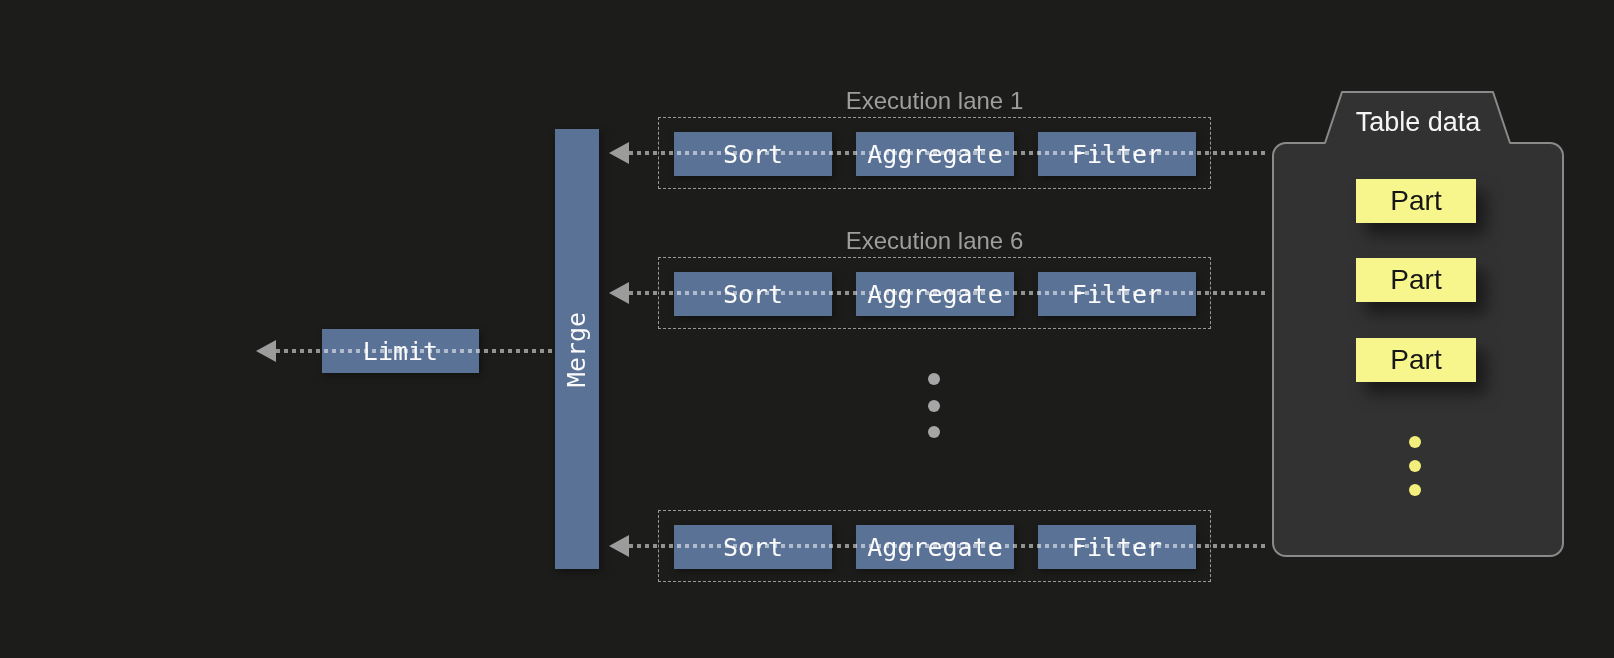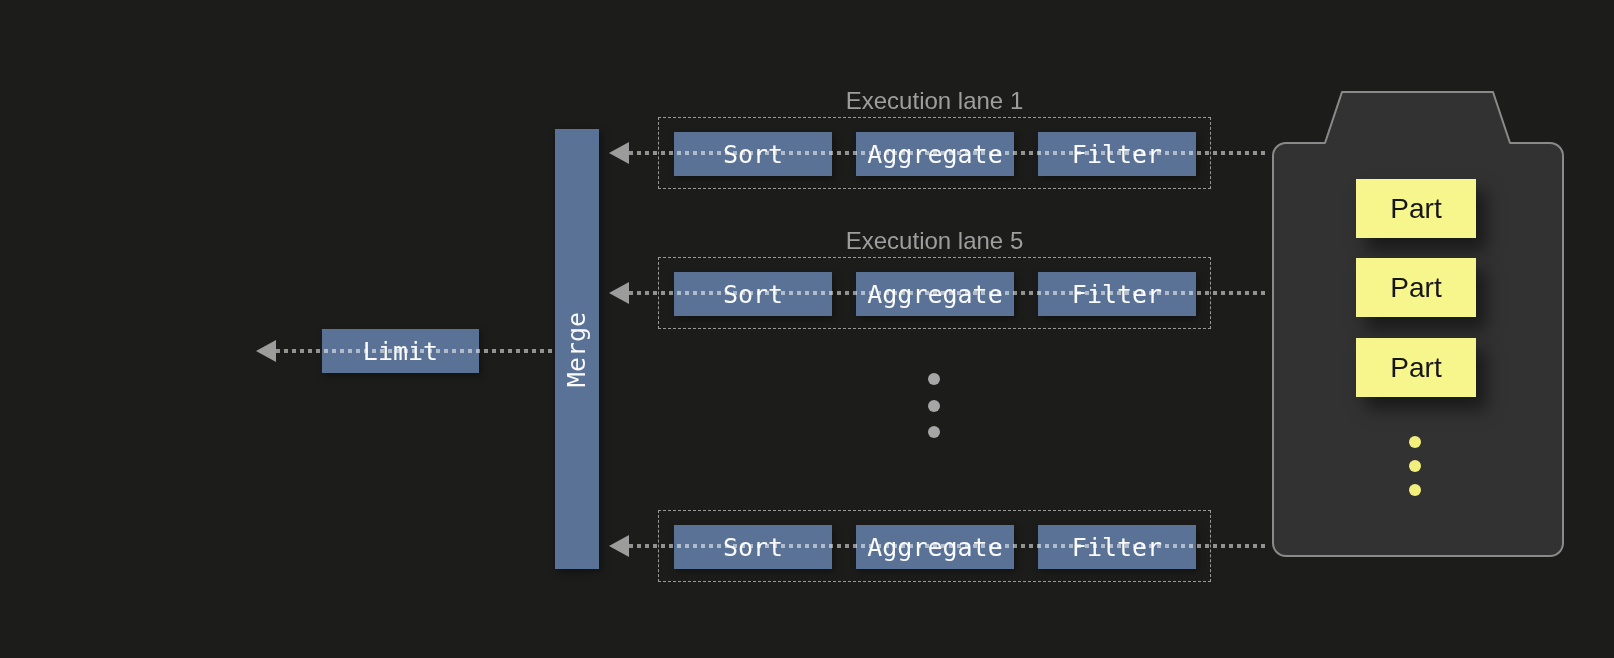--- a/index.html
+++ b/index.html
@@ -78,21 +78,21 @@
     position:absolute;left:1272px;top:142px;width:292px;height:415px;
     background:#323232;border:2px solid #8a8a8a;border-radius:14px;
     box-sizing:border-box;z-index:2;
   }
   .table-tab-svg{position:absolute;left:1318px;top:89px;z-index:3;}
   .table-tab-label{
     position:absolute;left:1318px;top:106px;width:200px;height:32px;z-index:4;
     text-align:center;color:#f5f5f5;font-size:27px;line-height:32px;
   }
   .part-box{
-    position:absolute;left:1356px;width:120px;height:59px;z-index:4;
+    position:absolute;left:1356px;width:120px;height:44px;z-index:4;
     background:#f7f68c;color:#161616;font-size:28px;
     display:flex;align-items:center;justify-content:center;
     box-shadow:10px 12px 16px rgba(0,0,0,0.5);
   }
 </style>
 </head>
 <body>
 
 <div class="stage">
 
@@ -116,21 +116,21 @@
     <div class="blue-box op-agg">
       <span class="op-label">Aggregate</span>
     </div>
     <div class="blue-box op-filter">
       <span class="op-label">Filter</span>
     </div>
   </div>
   <div class="arrow-left" style="left:609px;top:142px;"></div>
   <div class="dotline" style="left:629px;top:151px;width:639px;"></div>
 
-  <div class="lane-label" style="top:227px;">Execution lane 5</div>
+  <div class="lane-label" style="top:227px;">Execution lane 6</div>
   <div class="lane-frame" style="top:257px;">
     <div class="blue-box op-sort">
       <span class="op-label">Sort</span>
     </div>
     <div class="blue-box op-agg">
       <span class="op-label">Aggregate</span>
     </div>
     <div class="blue-box op-filter">
       <span class="op-label">Filter</span>
     </div>
@@ -154,20 +154,21 @@
     </div>
   </div>
   <div class="arrow-left" style="left:609px;top:535px;"></div>
   <div class="dotline" style="left:629px;top:544px;width:639px;"></div>
 
   <div class="table-panel"></div>
   <svg class="table-tab-svg" width="200" height="56" viewBox="0 0 200 56">
     <path d="M7,56 L24,3 L175,3 L192,56 Z" fill="#323232"></path>
     <path d="M7,54 L24,3 L175,3 L192,54" fill="none" stroke="#8a8a8a" stroke-width="2" stroke-linejoin="round"></path>
   </svg>
+  <div class="table-tab-label">Table data</div>
 
   <div class="part-box" style="top:179px;">Part</div>
   <div class="part-box" style="top:258px;">Part</div>
   <div class="part-box" style="top:338px;">Part</div>
 
   <div class="vdot yellow" style="left:1409px;top:436px;"></div>
   <div class="vdot yellow" style="left:1409px;top:460px;"></div>
   <div class="vdot yellow" style="left:1409px;top:484px;"></div>
 
 </div>

